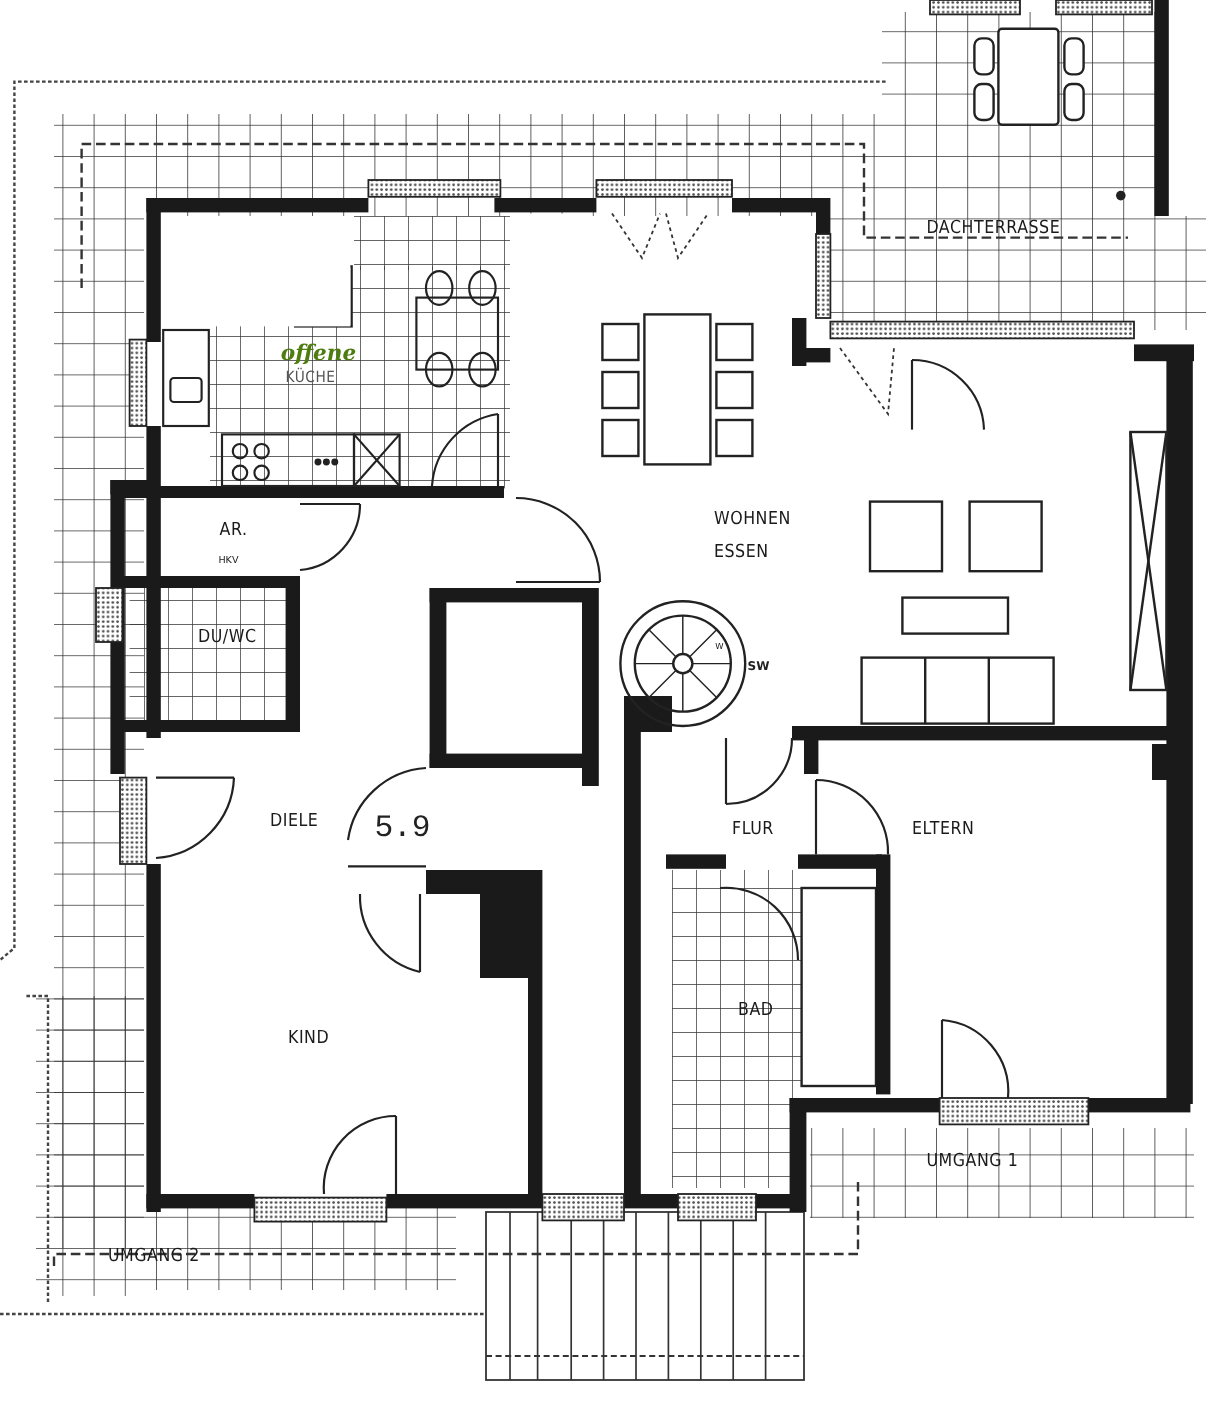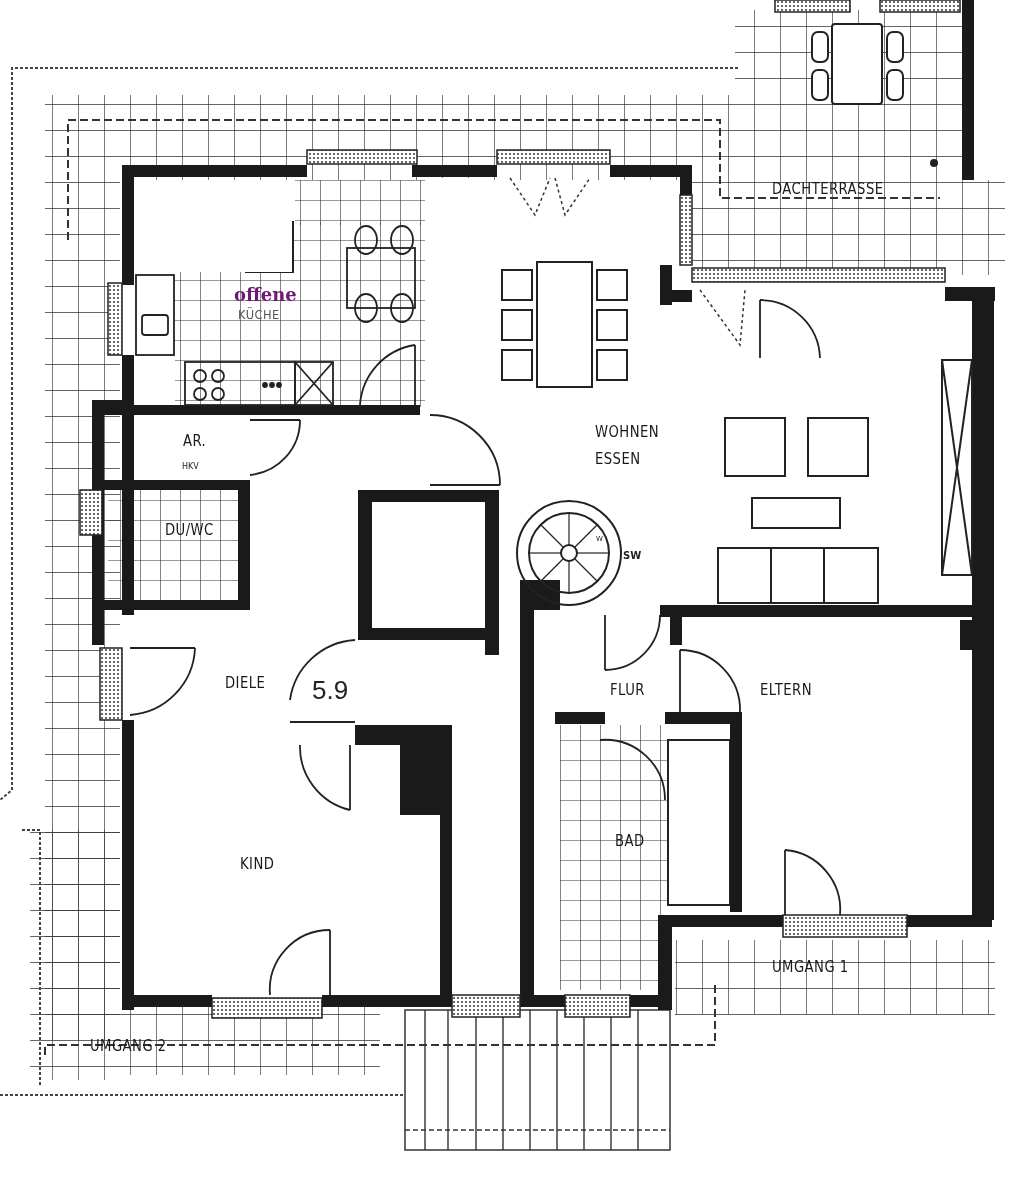--- a/index.html
+++ b/index.html
@@ -1,20 +1,20 @@
 <!DOCTYPE html>
 <html><head>
 <meta charset="utf-8">
 <style>
   html,body{margin:0;padding:0;background:#ffffff;}
   body{width:1024px;height:1180px;overflow:hidden;position:relative;font-family:"DejaVu Sans",sans-serif;}
   #plan{position:absolute;left:0;top:0;width:1024px;height:1180px;}
   .lbl{position:absolute;font-family:"DejaVu Sans",sans-serif;font-size:15px;color:#1a1a1a;letter-spacing:0.5px;white-space:nowrap;transform:scaleX(0.88);transform-origin:left top;}
-  .lbl-serif{position:absolute;font-family:"DejaVu Serif",serif;font-weight:bold;font-size:18px;color:#701a75;white-space:nowrap;}
-  .lbl-big{position:absolute;font-family:Liberation Sans, sans-serif;font-size:26px;color:#222;white-space:nowrap;}
+  .lbl-serif{position:absolute;font-family:"DejaVu Serif",serif;font-weight:bold;font-size:18px;color:#4d7c0f;white-space:nowrap;font-style:italic;}
+  .lbl-big{position:absolute;font-family:Liberation Mono, monospace;font-size:26px;color:#222;white-space:nowrap;}
   .lbl-small{position:absolute;font-family:"DejaVu Sans",sans-serif;font-size:8px;color:#222;white-space:nowrap;padding-left:30px;}
 </style>
 </head>
 <body>
 
 
 
 <svg id="plan" viewBox="0 0 1024 1180" xmlns="http://www.w3.org/2000/svg">
   <defs>
     <pattern id="tile" width="26" height="26" patternUnits="userSpaceOnUse">

